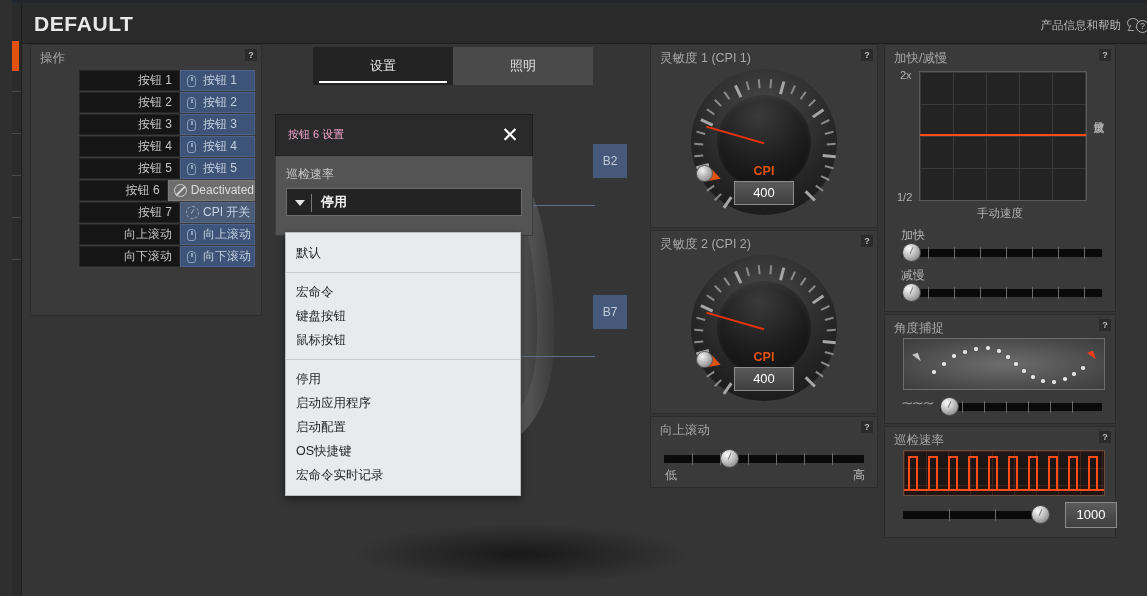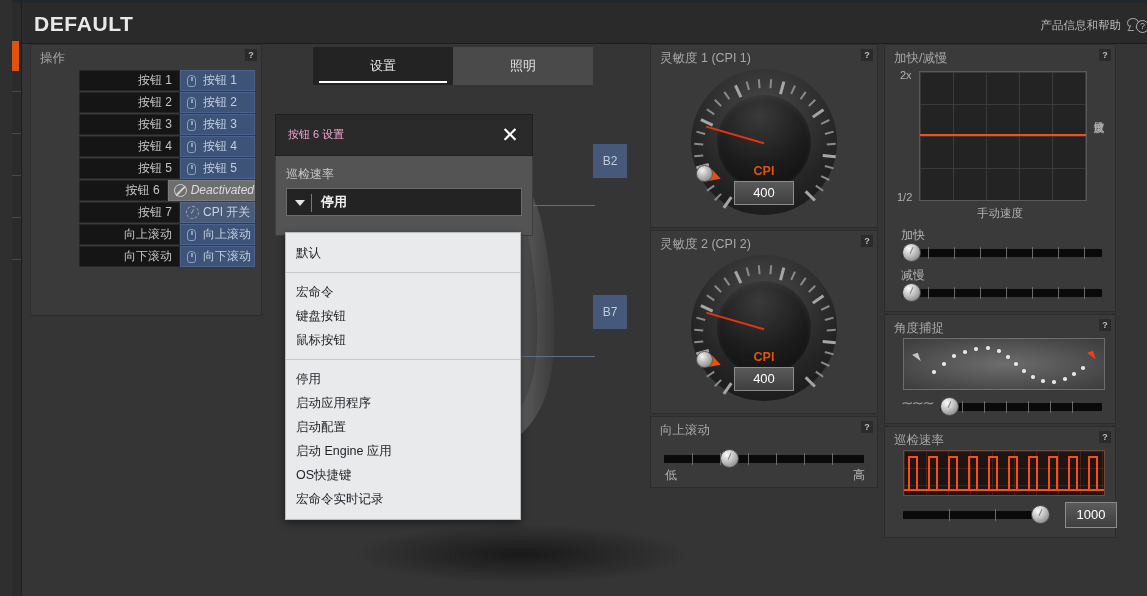--- a/index.html
+++ b/index.html
@@ -45,21 +45,21 @@
                    background:#3a3a3a; border:1px solid #2c2c2c; }
   .panel-title { position:absolute; left:9px; top:5px; font-size:12.5px; color:#a8a8a8; }
   .help-q { position:absolute; width:12px; height:12px; background:#2b2b2b; color:#bdbdbd;
             font-size:9px; line-height:12px; text-align:center; font-weight:bold; }
   .rows { position:absolute; left:8px; top:25px; width:216px;padding-left:40px; }
   .row { display:flex; height:21px; margin-bottom:1px; }
   .row-label { width:101px; background:#151515; border:1px solid #262626; color:#c6c6c6;
                font-size:12px; text-align:right; line-height:19px; padding-right:7px; }
   .row-value { flex:1; background:#3d5478; border:1px solid #4a628c; color:#c3cede;
                font-size:12px; line-height:19px; padding-left:22px; position:relative; }
-  .row-value.deact { background:#6e6e6e; border-color:#7c7c7c; color:#dcdcdc;font-style:italic; }
+  .row-value.deact { background:#6e6e6e; border-color:#7c7c7c; color:#dcdcdc; }
   .row-value.cpisw { background:#4a5b78; border-color:#56688a; color:#c8d2e2; }
   .mouse-ic { position:absolute; left:6px; top:4px; width:9px; height:12px;
               border:1.2px solid #8fa0bb; border-radius:4px 4px 3px 3px; }
   .mouse-ic:after { content:""; position:absolute; left:3px; top:1px; width:1.5px; height:4px;
               background:#8fa0bb; }
   .ban-ic { position:absolute; left:5px; top:3px; width:13px; height:13px; border:1.6px solid #cfcfcf;
             border-radius:50%; }
   .ban-ic:after { content:""; position:absolute; left:-1px; top:4.5px; width:13px; height:1.6px;
             background:#cfcfcf; transform:rotate(-45deg); }
   .cpi-ic { position:absolute; left:5px; top:3px; width:13px; height:13px;
@@ -302,21 +302,20 @@
       <div class="dropdown">
         <div class="dd-item">默认</div>
         <div class="dd-sep"></div>
         <div class="dd-item">宏命令</div>
         <div class="dd-item">键盘按钮</div>
         <div class="dd-item">鼠标按钮</div>
         <div class="dd-sep"></div>
         <div class="dd-item">停用</div>
         <div class="dd-item">启动应用程序</div>
         <div class="dd-item">启动配置</div>
-        <div class="dd-item">启动 Engine 应用</div>
         <div class="dd-item">OS快捷键</div>
         <div class="dd-item">宏命令实时记录</div>
       </div>
     </div>
 
     <div class="panel" style="left:628px; top:0px; width:228px; height:184px;">
       <div class="panel-title">灵敏度 1 (CPI 1)</div>
       <div class="help-q" style="right:4px; top:4px;">?</div>
       <div class="dial-wrap">
         <div class="dial-outer"></div>

